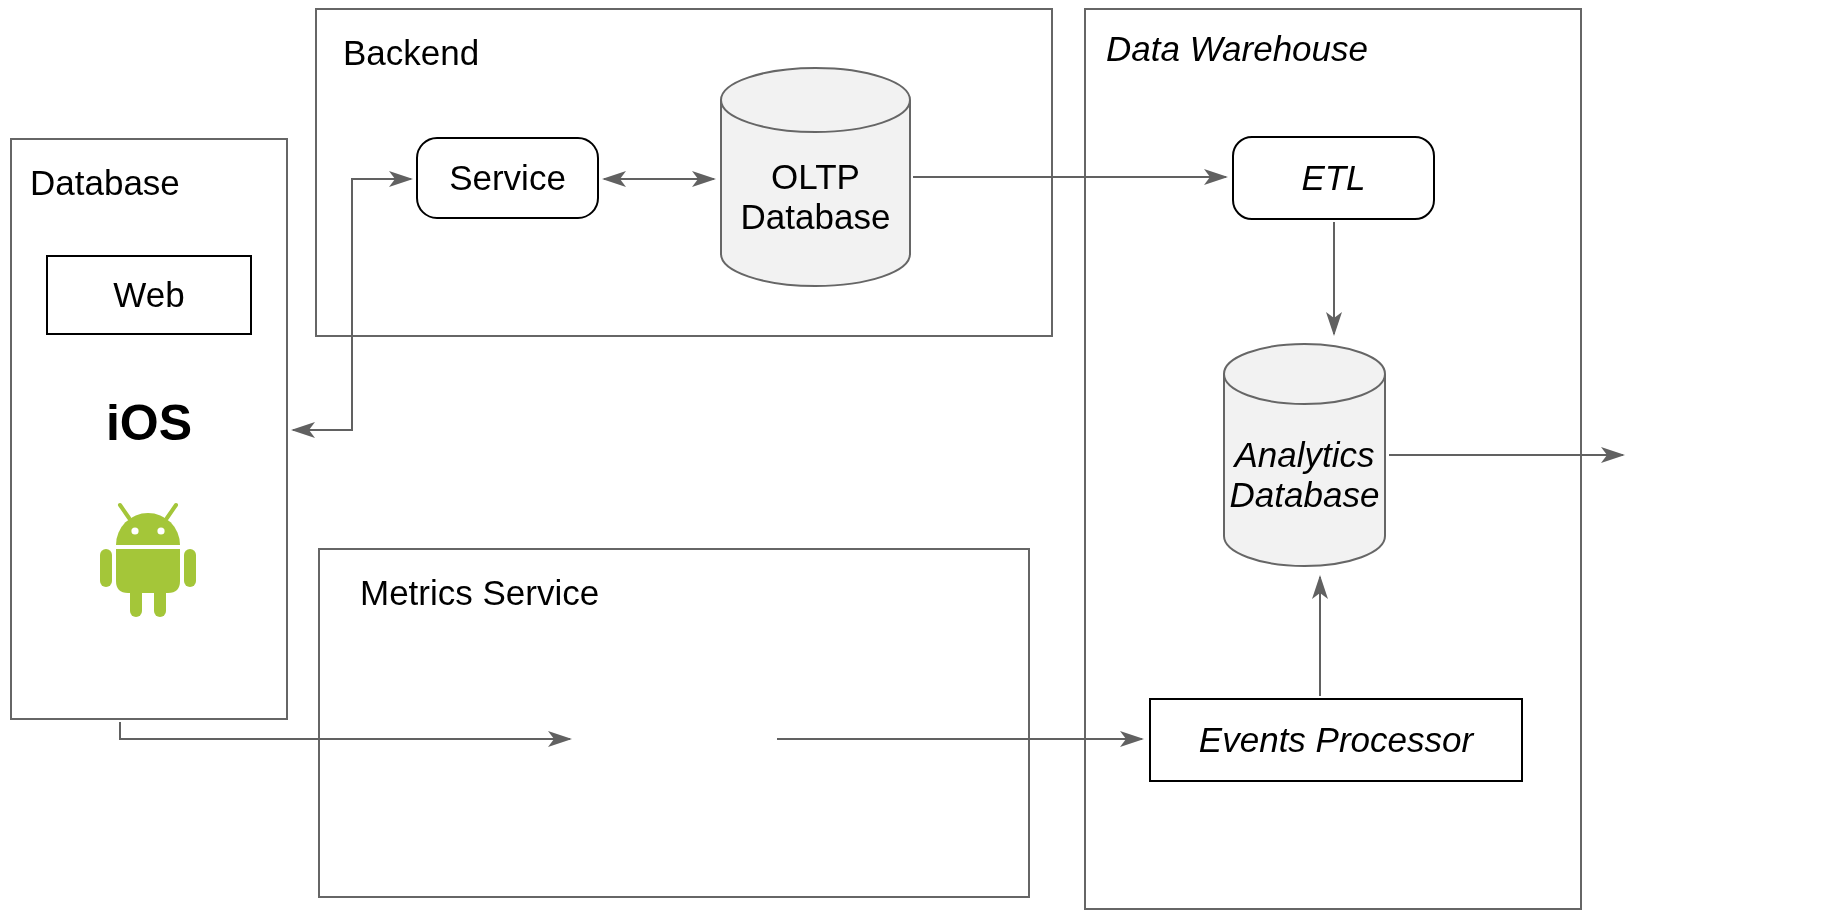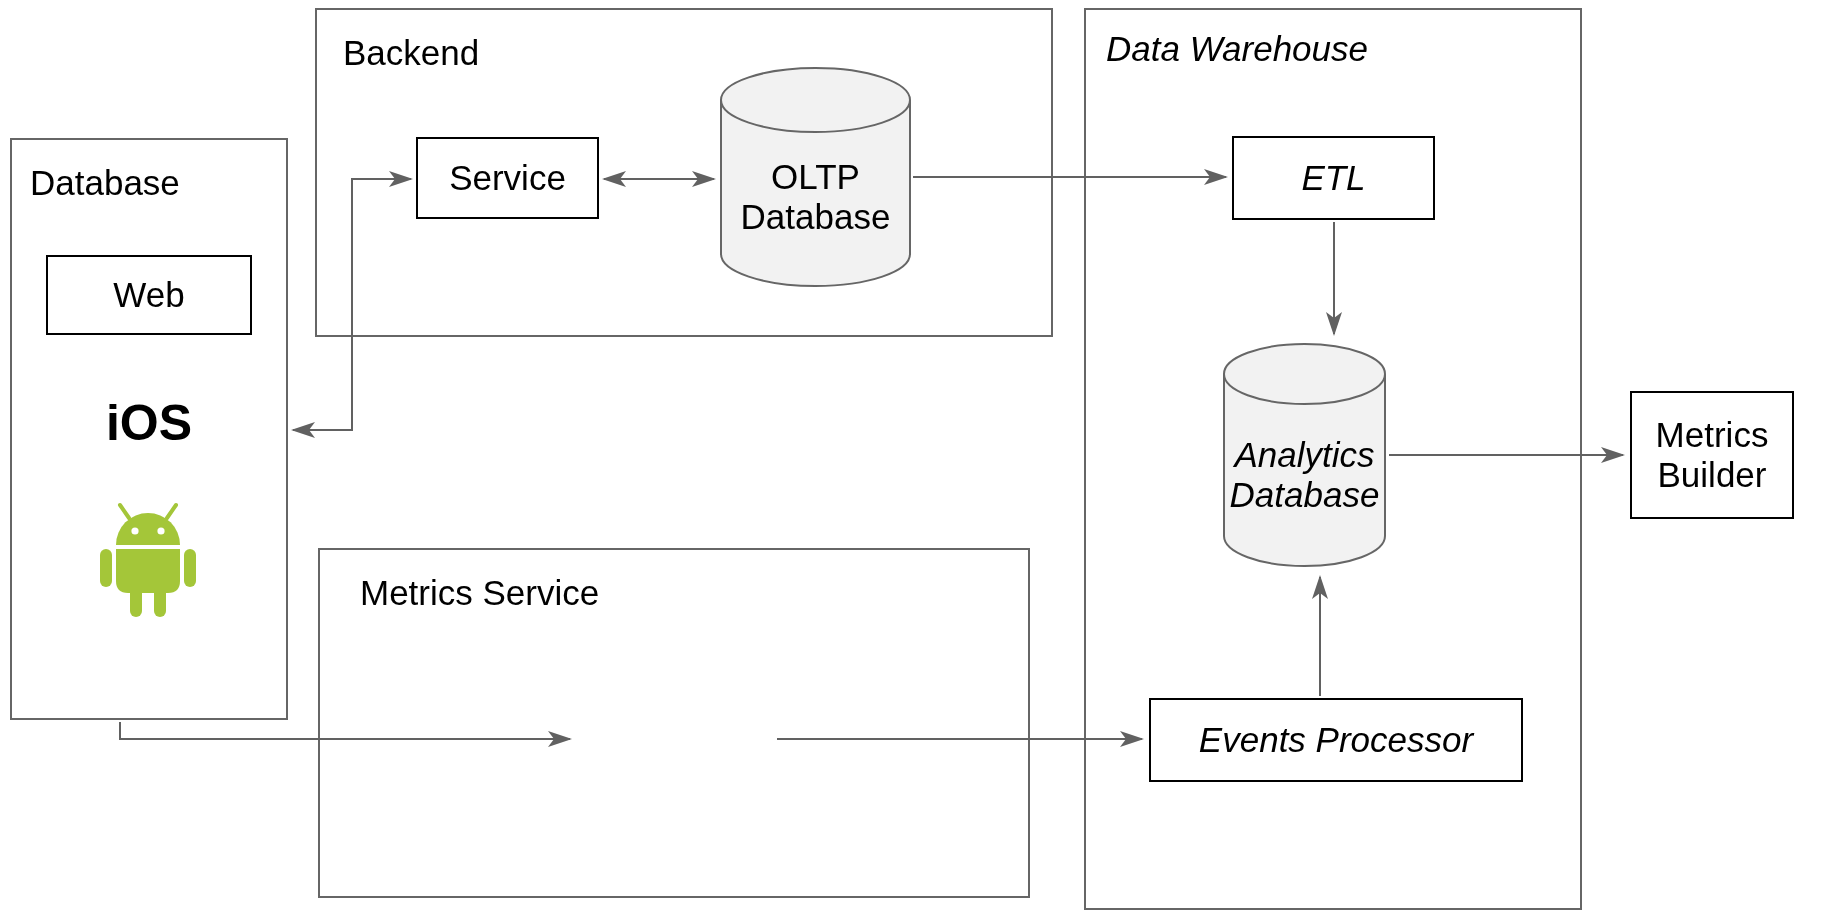--- a/index.html
+++ b/index.html
@@ -60,21 +60,21 @@
       <rect class="green" x="86" y="48" width="12" height="38" rx="6"></rect>
       <rect class="green" x="32" y="84" width="12" height="32" rx="6"></rect>
       <rect class="green" x="56" y="84" width="12" height="32" rx="6"></rect>
       <path class="green" d="M18 48 H82 V80 Q82 92 70 92 H30 Q18 92 18 80 Z"></path>
     </svg>
   </div>
 
   <div class="container" style="left:315px; top:8px; width:738px; height:329px;">
     <div class="container-label" style="left:26px; top:22px;">Backend</div>
 
-    <div class="node" style="left:99px; top:127px; width:183px; height:82px;">
+    <div class="node" style="left:99px; top:127px; width:183px; height:82px;border-radius:21px;">
       <span>Service</span>
     </div>
 
     <div class="cylinder" style="left:402px; top:56px; width:193px; height:222px;">
       <svg width="193" height="222" viewBox="0 0 193 222">
         <path d="M2 34 A94.5 32 0 0 1 191 34 V188 A94.5 32 0 0 1 2 188 Z"></path>
         <path class="inner-arc" d="M2 34 A94.5 32 0 0 0 191 34"></path>
       </svg>
       <div class="cyl-label" style="padding-top:40px;text-align:center;">OLTP
 Database</div>
@@ -82,42 +82,38 @@
   </div>
 
   <div class="container" style="left:318px; top:548px; width:712px; height:350px;">
     <div class="container-label" style="left:40px; top:22px;">Metrics Service</div>
 
   </div>
 
   <div class="container" style="left:1084px; top:8px; width:498px; height:902px;font-style:italic;">
     <div class="container-label" style="left:20px; top:18px;">Data Warehouse</div>
 
-    <div class="node" style="left:146px; top:126px; width:203px; height:84px;">
+    <div class="node" style="left:146px; top:126px; width:203px; height:84px;border-radius:20px;">
       <span>ETL</span>
     </div>
 
     <div class="cylinder" style="left:136px; top:332px; width:165px; height:226px;">
       <svg width="165" height="226" viewBox="0 0 165 226">
         <path d="M2 32 A80.5 30 0 0 1 163 32 V194 A80.5 30 0 0 1 2 194 Z"></path>
         <path class="inner-arc" d="M2 32 A80.5 30 0 0 0 163 32"></path>
       </svg>
       <div class="cyl-label" style="padding-top:40px;">Analytics
 Database</div>
     </div>
 
     <div class="node" style="left:63px; top:688px; width:374px; height:84px;">
       <span>Events Processor</span>
     </div>
   </div>
 
-  <div class="node" style="left:1630px; top:391px; width:164px; height:128px;">
-    <span>Metrics
-Builder</span>
-  </div>
 
   <svg id="wires" width="1826" height="910" viewBox="0 0 1826 910">
     <defs>
       <marker id="arrow" viewBox="0 0 12 8" refX="11" refY="4" markerWidth="12" markerHeight="8" orient="auto-start-reverse" markerUnits="strokeWidth">
         <path d="M0 0 L12 4 L0 8 L3 4 Z"></path>
       </marker>
     </defs>
     <path d="M293 430 H352 V179 H411" marker-start="url(#arrow)" marker-end="url(#arrow)"></path>
     <path d="M604 179 H714" marker-start="url(#arrow)" marker-end="url(#arrow)"></path>
     <path d="M913 177 H1226" marker-end="url(#arrow)"></path>

